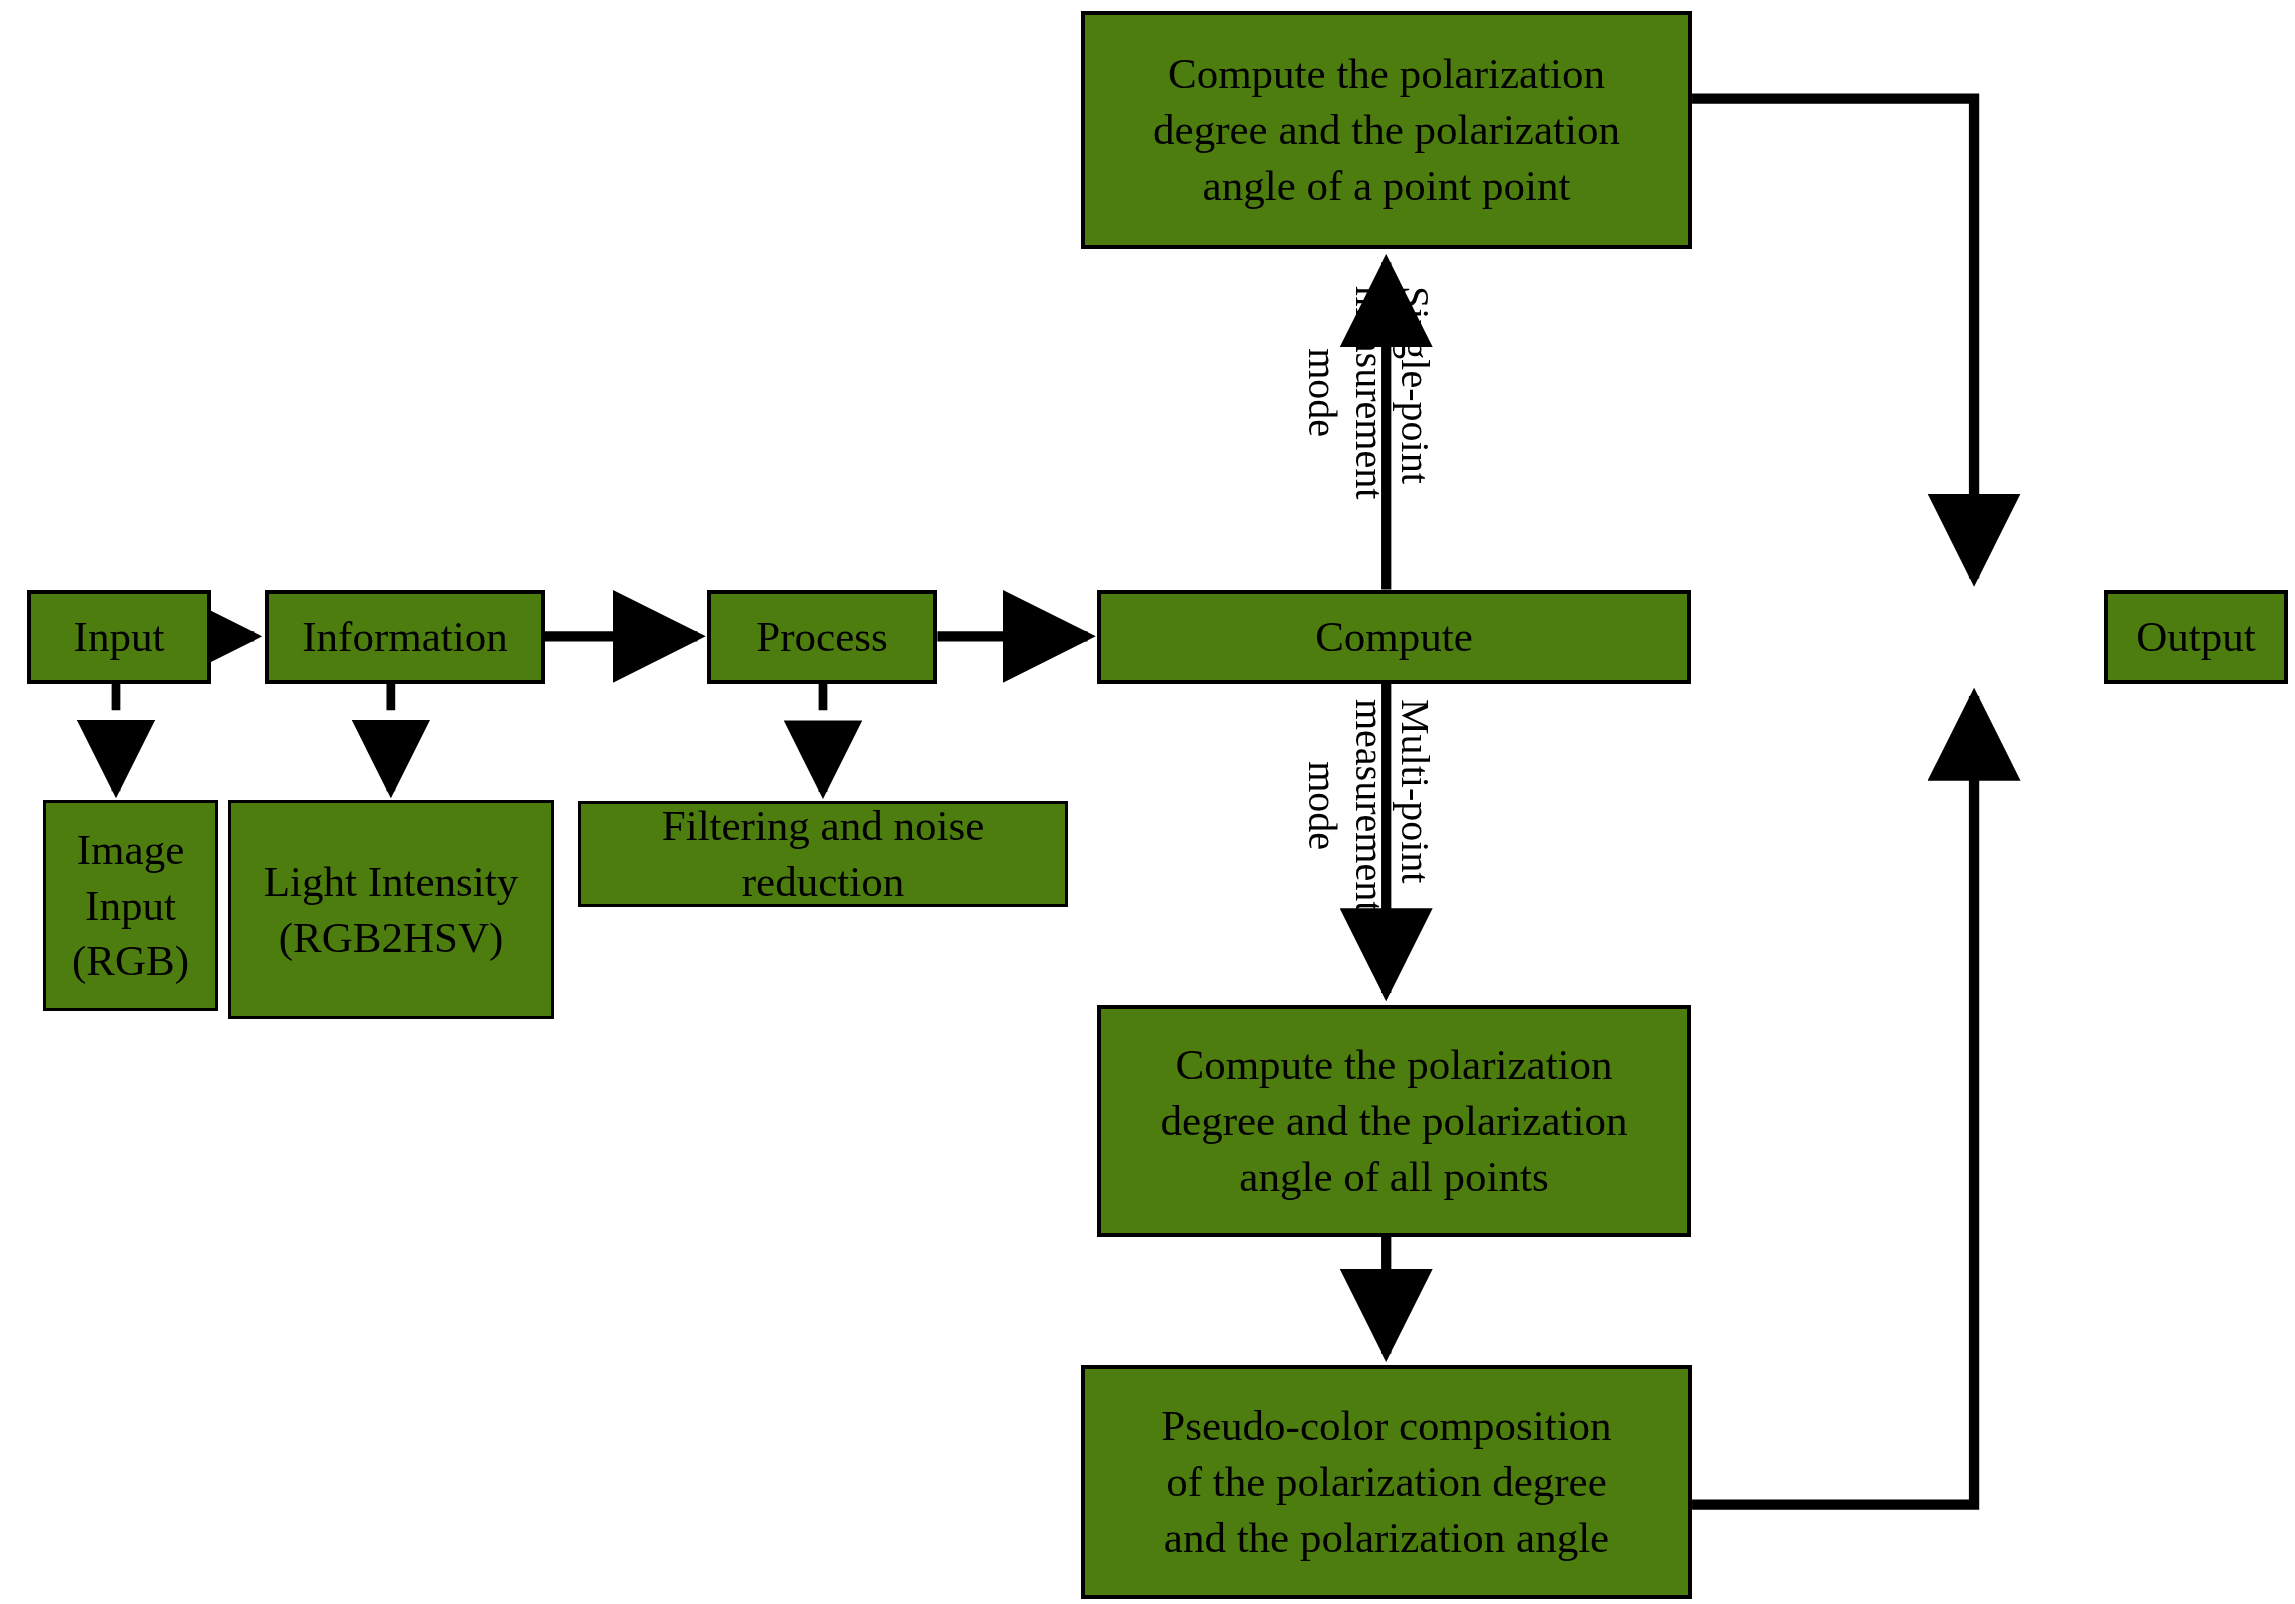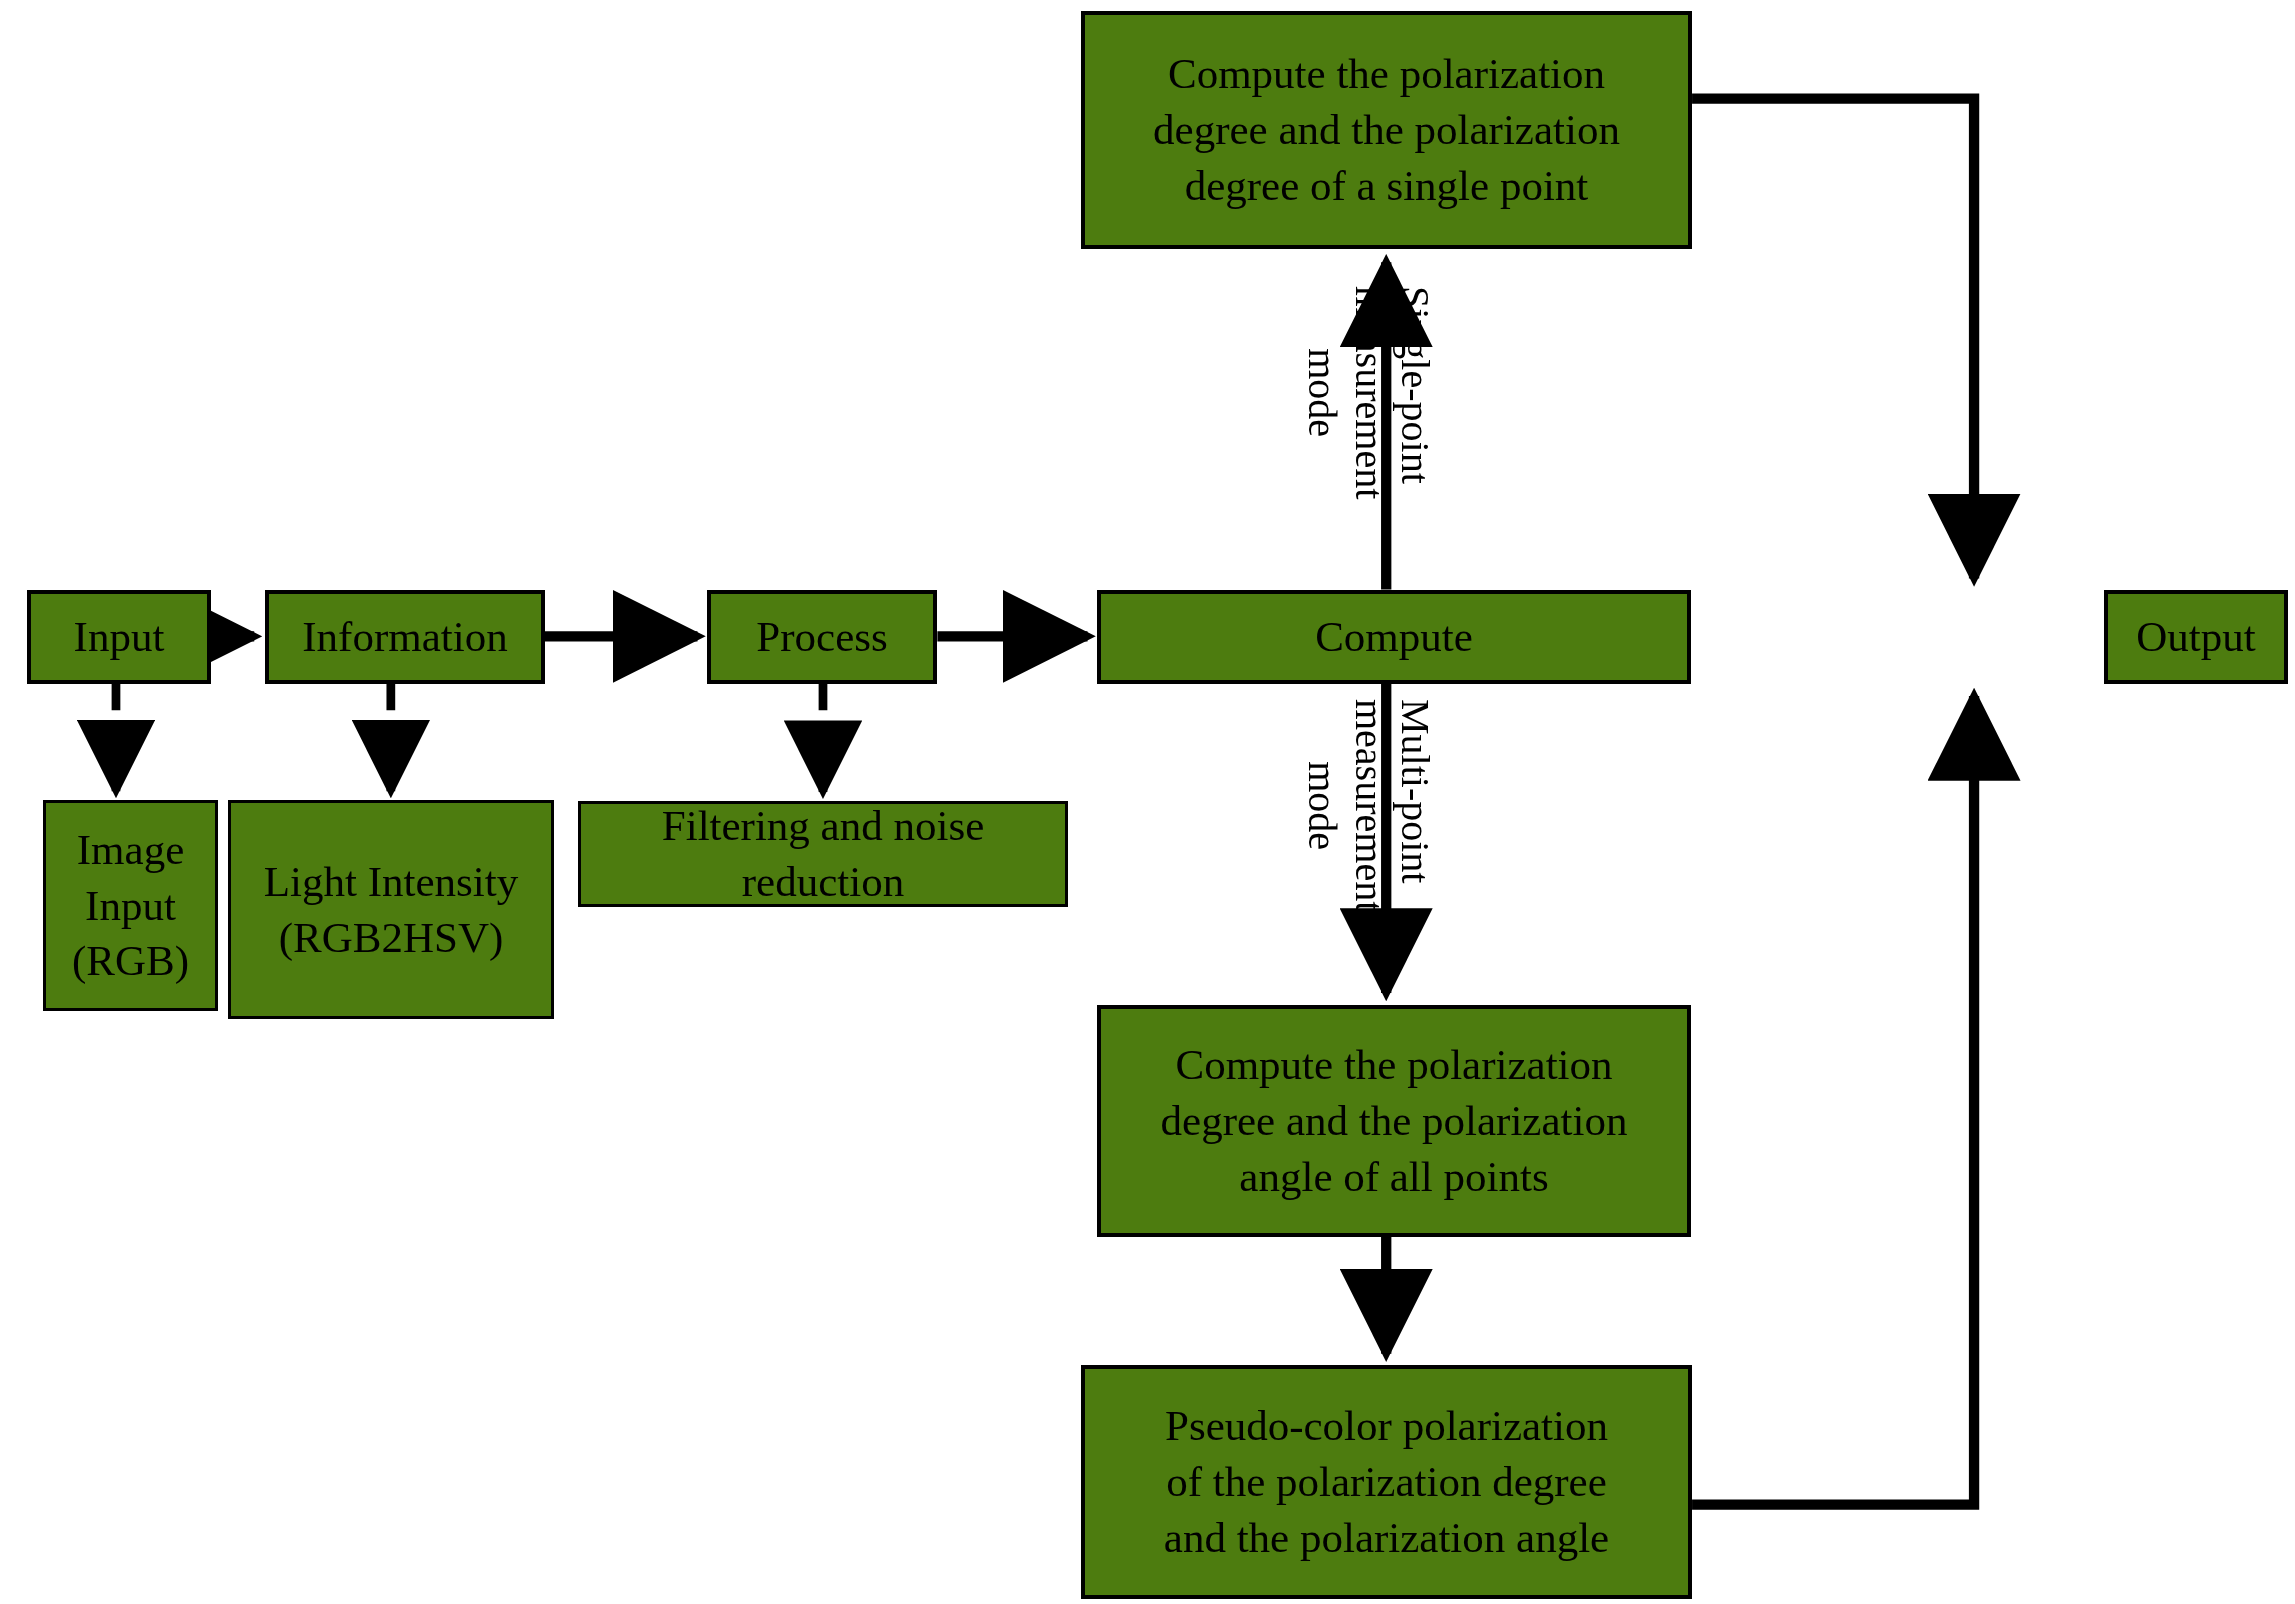--- a/index.html
+++ b/index.html
@@ -175,35 +175,35 @@
     <span class="node-text">
       <span>Filtering and noise</span><br>
       <span>reduction</span>
     </span>
   </div>
 
   <div class="node" id="n-single-pt">
     <span class="node-text">
       <span>Compute the polarization</span><br>
       <span>degree and the polarization</span><br>
-      <span>degree of a single point</span>
+      <span>angle of a point point</span>
     </span>
   </div>
 
   <div class="node" id="n-all-pts">
     <span class="node-text">
       <span>Compute the polarization</span><br>
       <span>degree and the polarization</span><br>
       <span>angle of all points</span>
     </span>
   </div>
 
   <div class="node" id="n-pseudo">
     <span class="node-text">
-      <span>Pseudo-color polarization</span><br>
+      <span>Pseudo-color composition</span><br>
       <span>of the polarization degree</span><br>
       <span>and the polarization angle</span>
     </span>
   </div>
 
   <div class="vlabel" id="lbl-single">
     <span class="ln">Single-point</span>
     <span class="ln">measurement</span>
     <span class="ln2">mode</span>
   </div>

